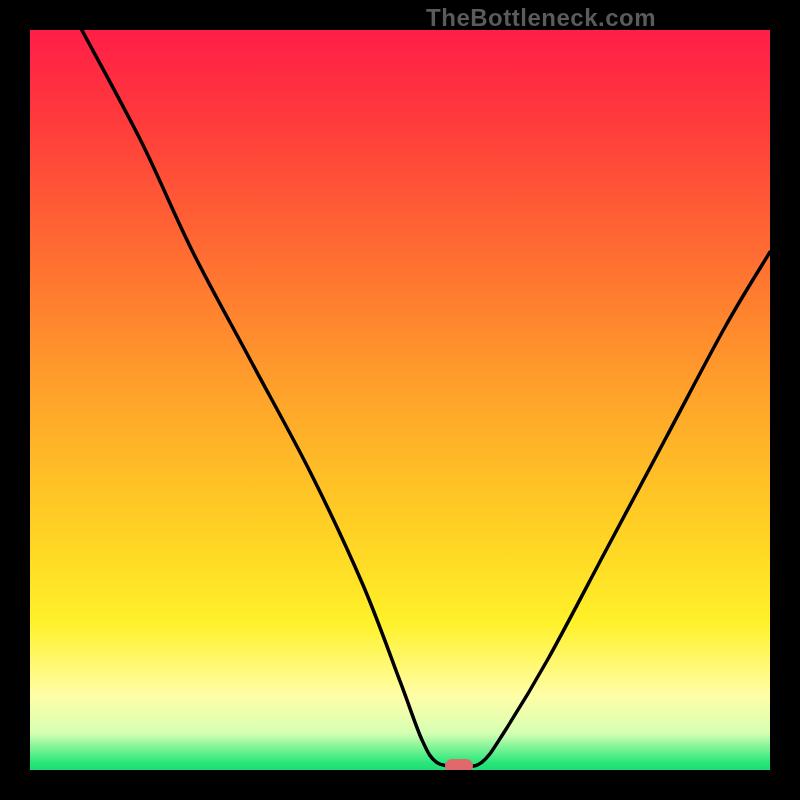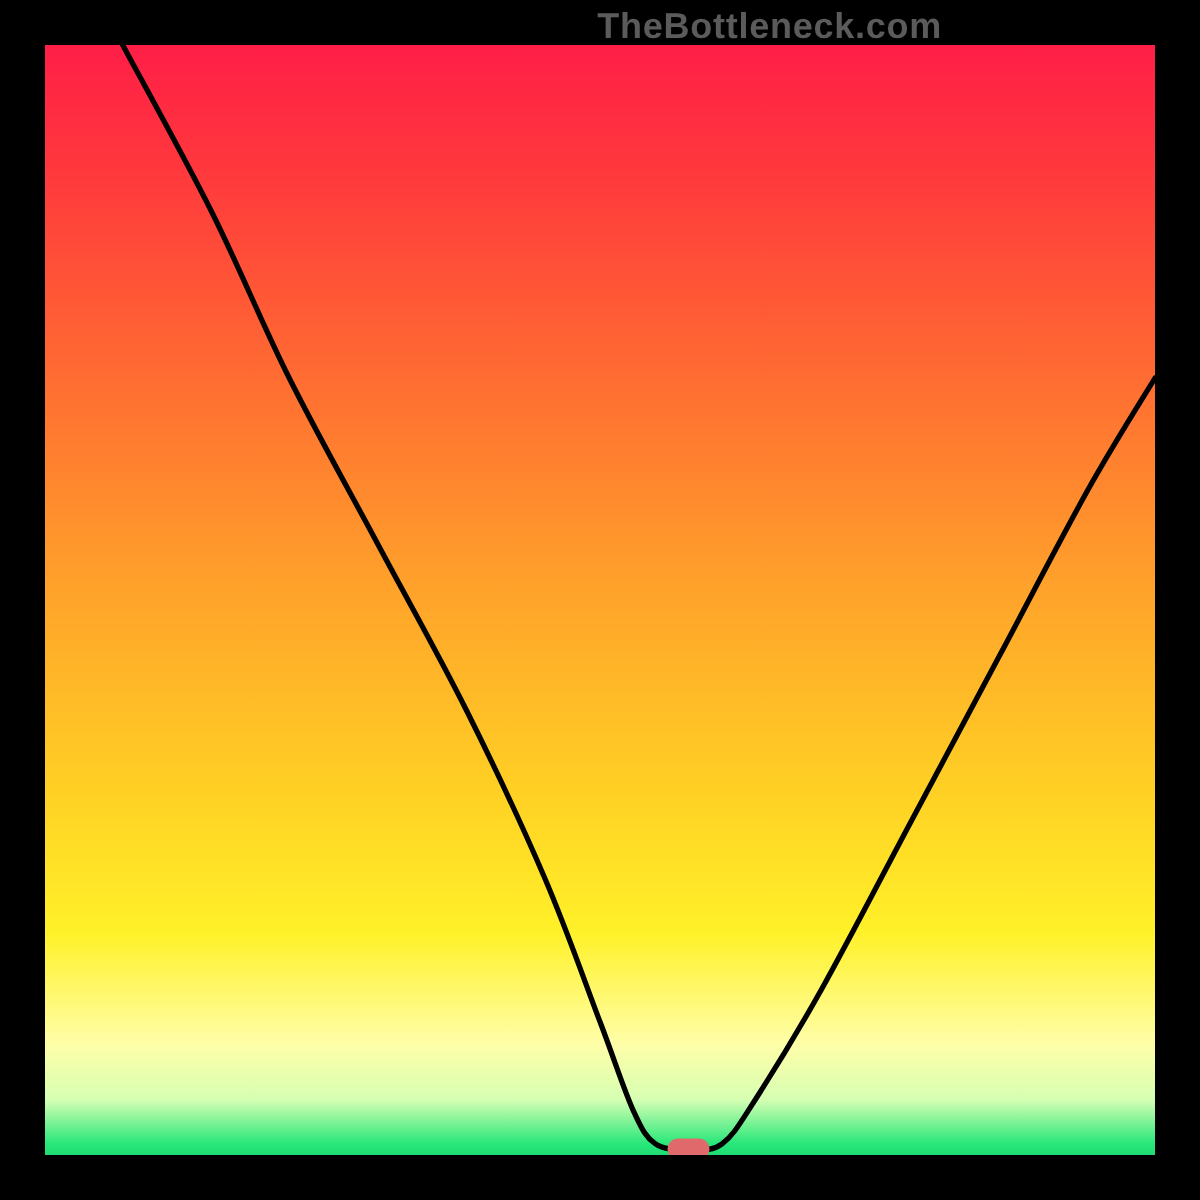--- a/index.html
+++ b/index.html
@@ -9,20 +9,21 @@
     height: 800px;
     background: #000;
     font-family: Arial, Helvetica, sans-serif;
     overflow: hidden;
   }
   .frame {
     position: relative;
     width: 640px;
     height: 800px;
     background: #000;
+    padding-left: 28px;
   }
   .watermark {
     position: absolute;
     top: 4px;
     right: 12px;
     color: #5b5b5b;
     font-size: 24px;
     font-weight: 600;
     letter-spacing: 0.5px;
     user-select: none;

